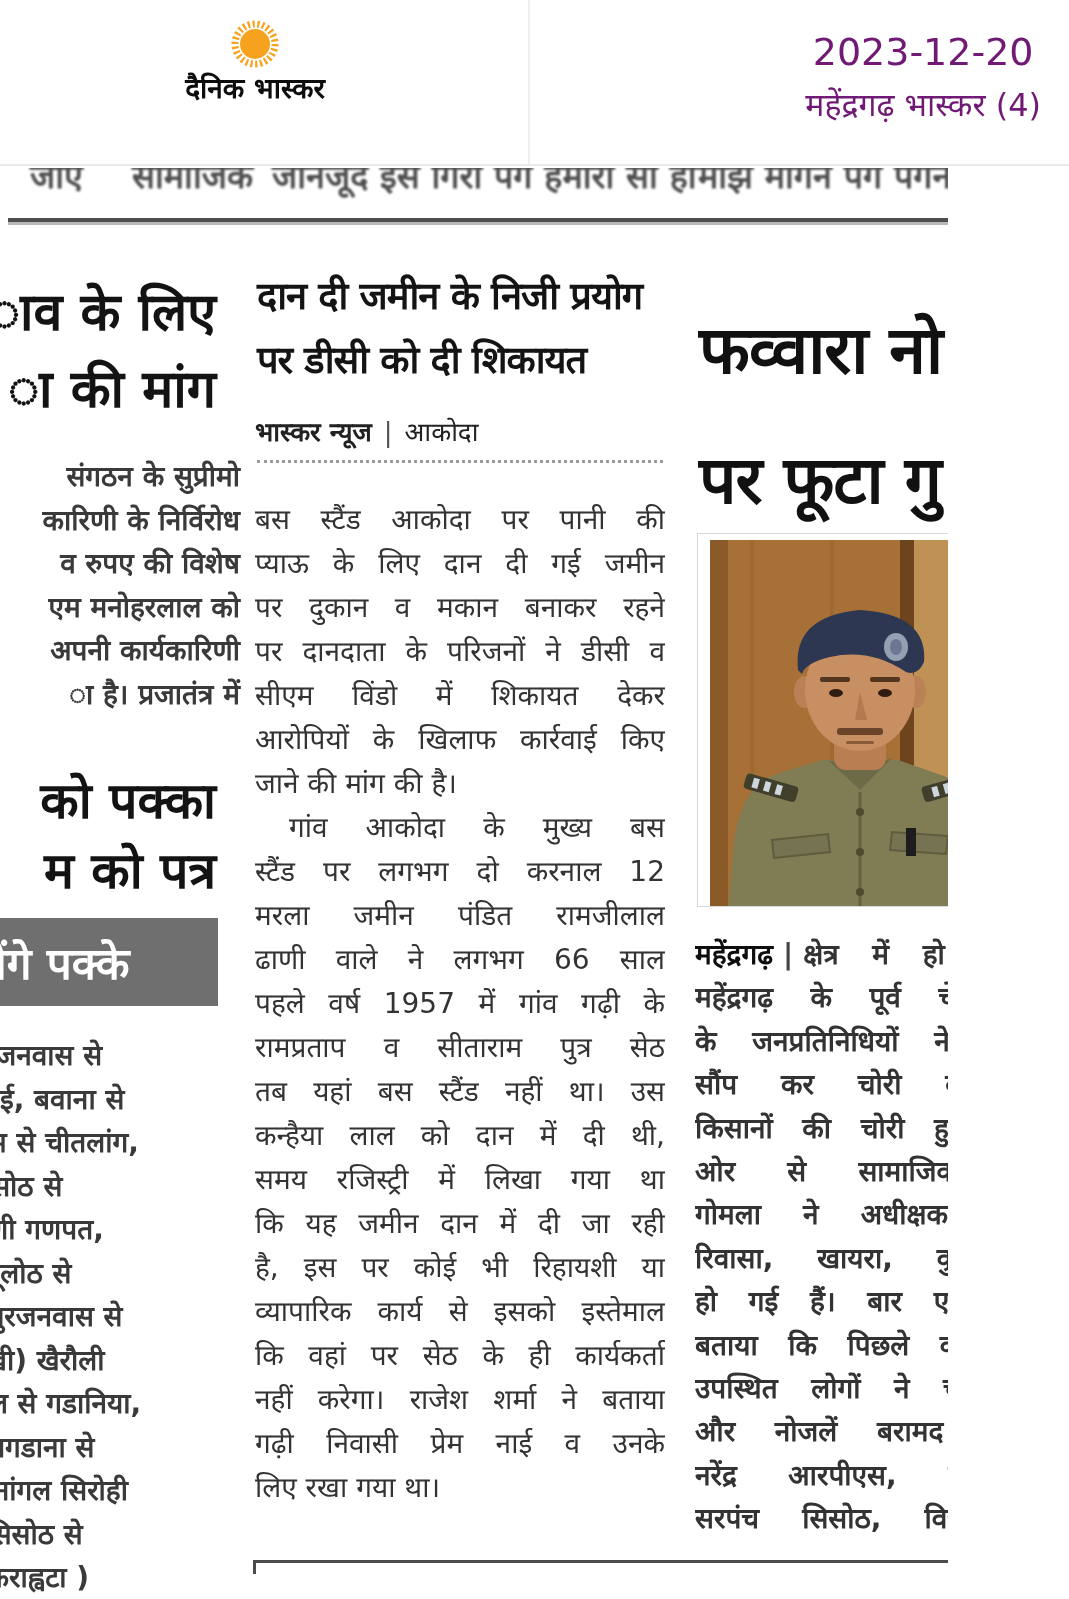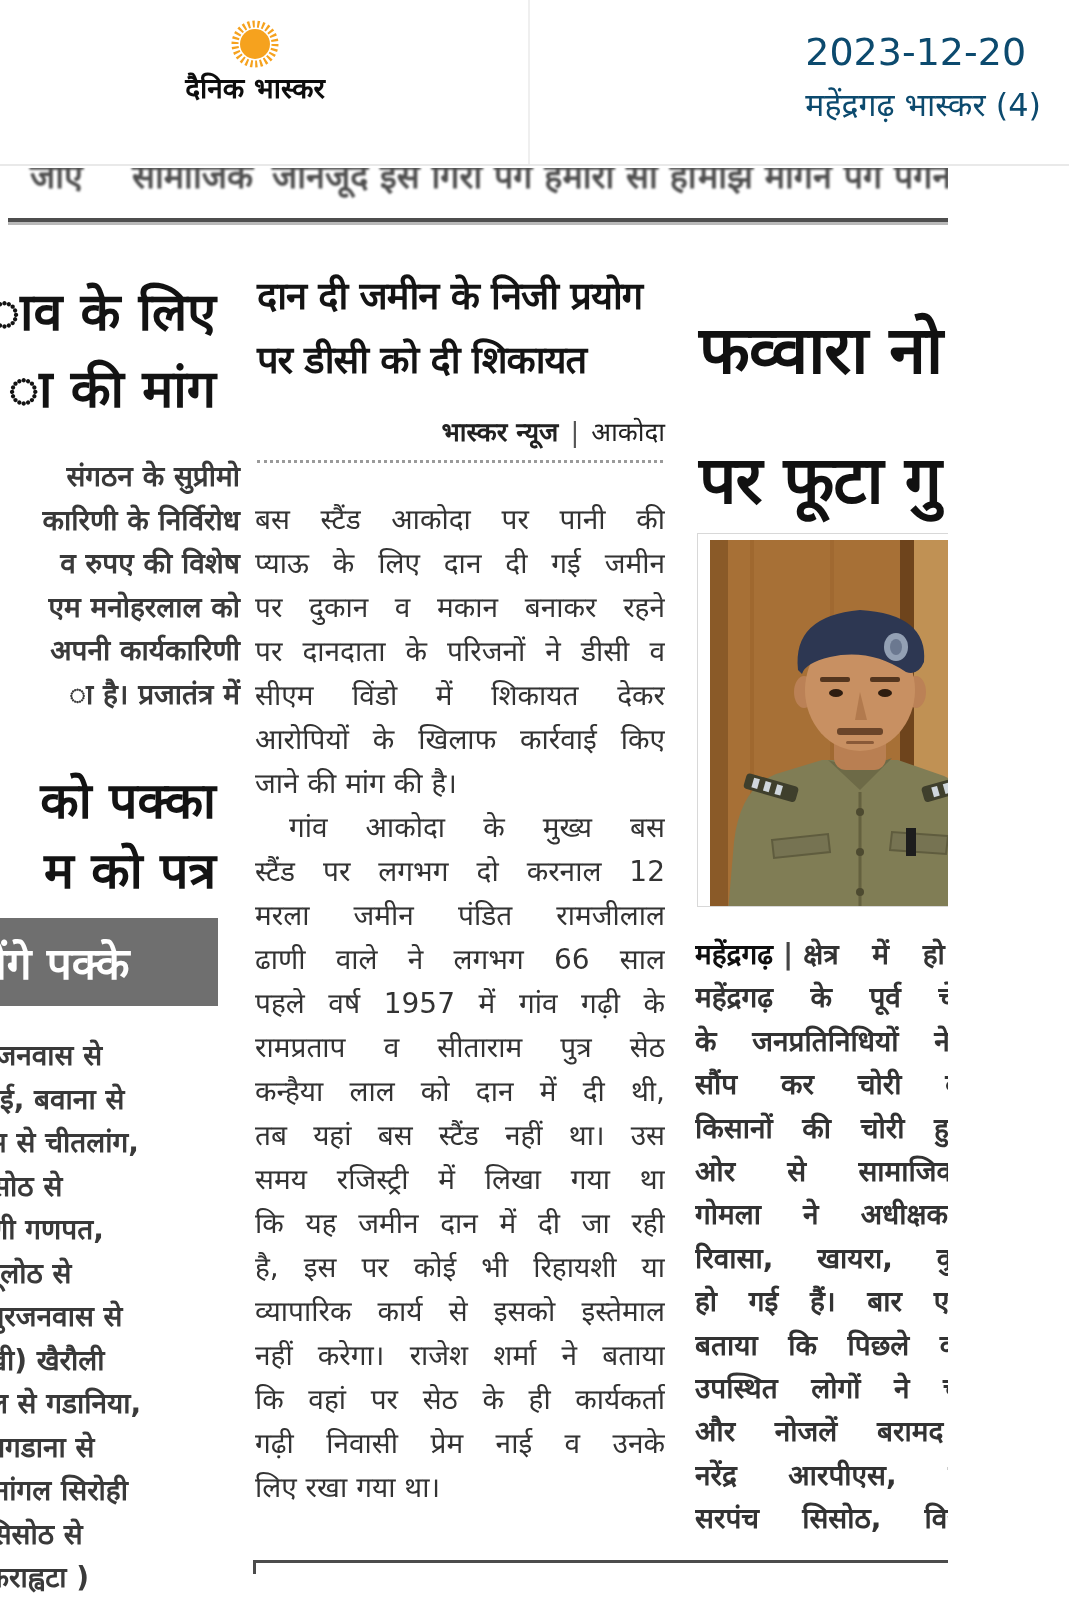--- a/index.html
+++ b/index.html
@@ -6,21 +6,21 @@
   .app{position:relative;width:1069px;height:1599px;background:#fff;overflow:hidden;
        font-family:"DejaVu Sans",sans-serif;}
 
   
   .hdr{position:absolute;top:0;left:0;width:1069px;height:164px;background:#fff;
        border-bottom:2px solid #e9e9e9;}
   .hdr-divider{position:absolute;left:528px;top:0;width:2px;height:164px;background:#efefef;}
   .logo{position:absolute;left:95px;top:18px;width:320px;text-align:center;}
   .logo-sun{display:block;margin:0 auto -2px auto;width:52px;height:52px;}
   .logo-text{font-size:28px;font-weight:800;color:#0d0d0d;white-space:nowrap;}
-  .hdr-meta{position:absolute;right:28px;top:30px;text-align:left;color:#0c4a6e;}
+  .hdr-meta{position:absolute;right:28px;top:30px;text-align:center;color:#701a75;}
   .hdr-date{font-size:38px;}
   .hdr-edition{font-size:32px;margin-top:8px;}
 
   
   .paper{position:absolute;top:168px;left:0;width:948px;height:1431px;overflow:hidden;
          background:#fff;color:#333;}
 
   
   .strip{position:absolute;top:-16px;left:0;width:1069px;height:62px;overflow:hidden;
          filter:blur(1.1px);}
@@ -46,21 +46,21 @@
           display:flex;align-items:center;}
   .lc-box-text{color:#fff;font-size:44px;font-weight:800;white-space:nowrap;margin-left:2px;}
   .lc-list{position:absolute;top:866px;left:-35px;width:330px;font-size:28px;
            line-height:43.5px;font-weight:700;color:#3a3a3a;}
   .lc-list div{white-space:nowrap;}
 
   
   .cc-h{position:absolute;top:96px;left:257px;width:412px;font-size:38px;line-height:64px;
         font-weight:800;color:#141414;letter-spacing:-1px;}
   .cc-h div{white-space:nowrap;}
-  .cc-byline{position:absolute;top:245px;left:255px;width:410px;text-align:right;
+  .cc-byline{position:absolute;top:245px;left:255px;width:410px;text-align:left;
              font-size:26px;color:#222;}
   .cc-byline .src{font-weight:800;}
   .cc-byline .sep{display:inline-block;margin:0 12px;color:#555;font-weight:400;}
   .cc-dotted{position:absolute;top:292px;left:257px;width:406px;border-top:3px dotted #9a9a9a;}
   .cc-para{position:absolute;left:255px;width:410px;font-size:28px;line-height:44px;
            font-weight:400;color:#333;}
   .cc-para div{text-align:justify;text-align-last:justify;height:44px;overflow:hidden;}
   .cc-para div:last-child{text-align-last:left;}
   .p1{top:330px;}
   .p2{top:638px;}
@@ -164,28 +164,28 @@
         <div>आरोपियों के खिलाफ कार्रवाई किए</div>
         <div>जाने की मांग की है।</div>
       </div>
     <div class="cc-para p2">
         <div>गांव आकोदा के मुख्य बस</div>
         <div>स्टैंड पर लगभग दो करनाल 12</div>
         <div>मरला जमीन पंडित रामजीलाल</div>
         <div>ढाणी वाले ने लगभग 66 साल</div>
         <div>पहले वर्ष 1957 में गांव गढ़ी के</div>
         <div>रामप्रताप व सीताराम पुत्र सेठ</div>
+        <div>तब यहां बस स्टैंड नहीं था। उस</div>
         <div>कन्हैया लाल को दान में दी थी,</div>
-        <div>तब यहां बस स्टैंड नहीं था। उस</div>
         <div>समय रजिस्ट्री में लिखा गया था</div>
         <div>कि यह जमीन दान में दी जा रही</div>
         <div>है, इस पर कोई भी रिहायशी या</div>
         <div>व्यापारिक कार्य से इसको इस्तेमाल</div>
+        <div>कि वहां पर सेठ के ही कार्यकर्ता</div>
         <div>नहीं करेगा। राजेश शर्मा ने बताया</div>
-        <div>कि वहां पर सेठ के ही कार्यकर्ता</div>
         <div>गढ़ी निवासी प्रेम नाई व उनके</div>
         <div>लिए रखा गया था।</div>
       </div>
 
     <div class="rc-h">
         <div>फव्वारा नो</div>
         <div>पर फूटा गु</div>
       </div>
 
     <div class="photo">

